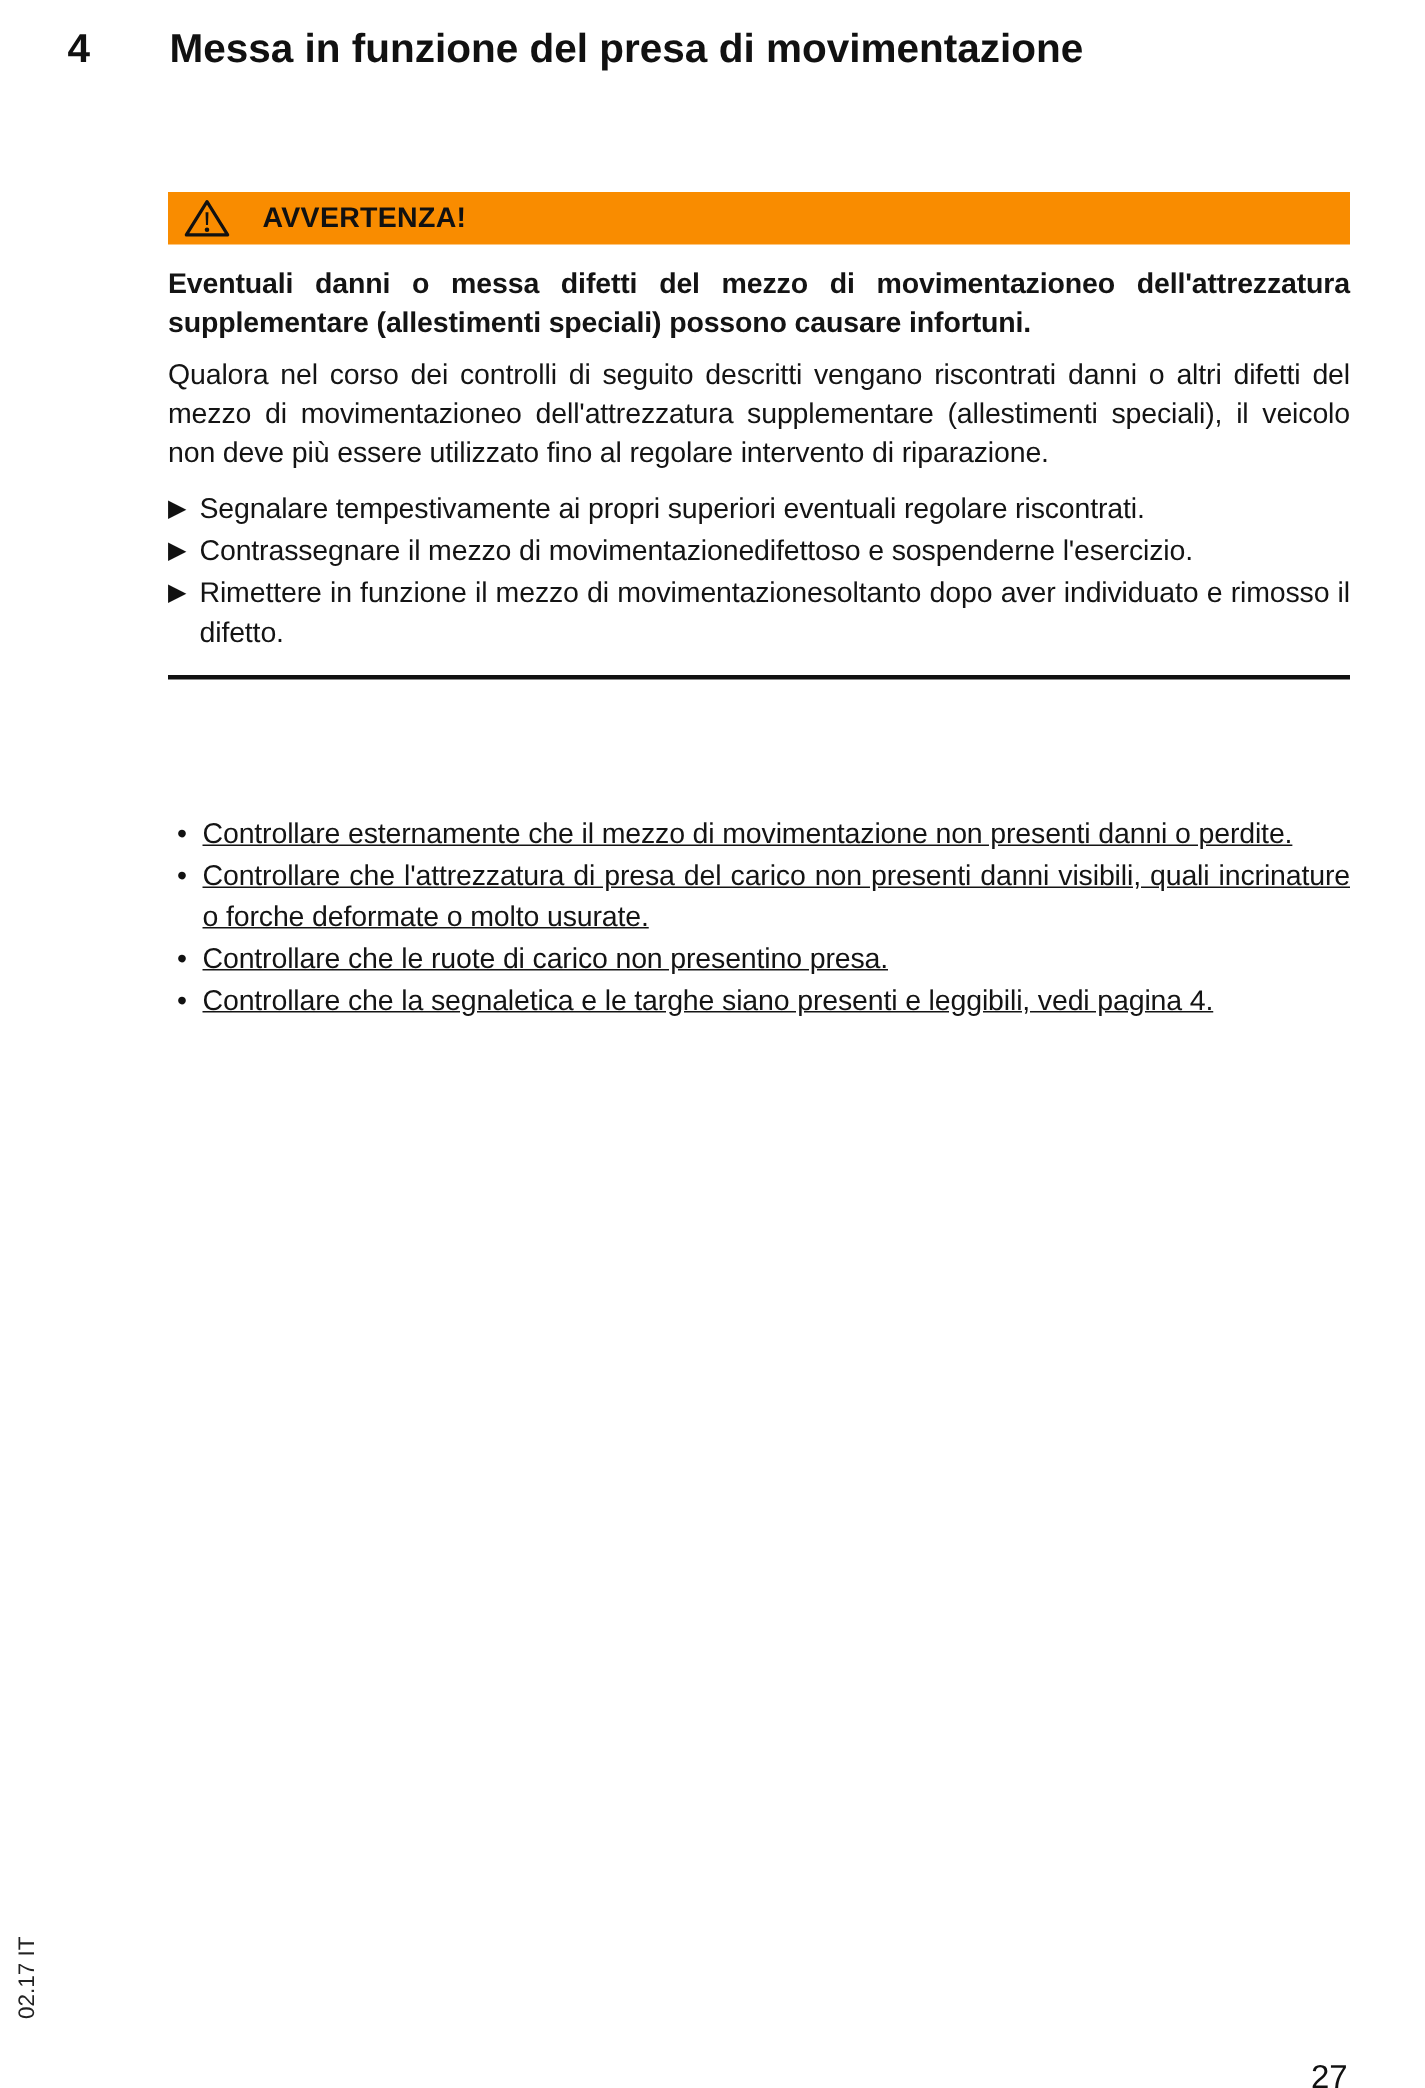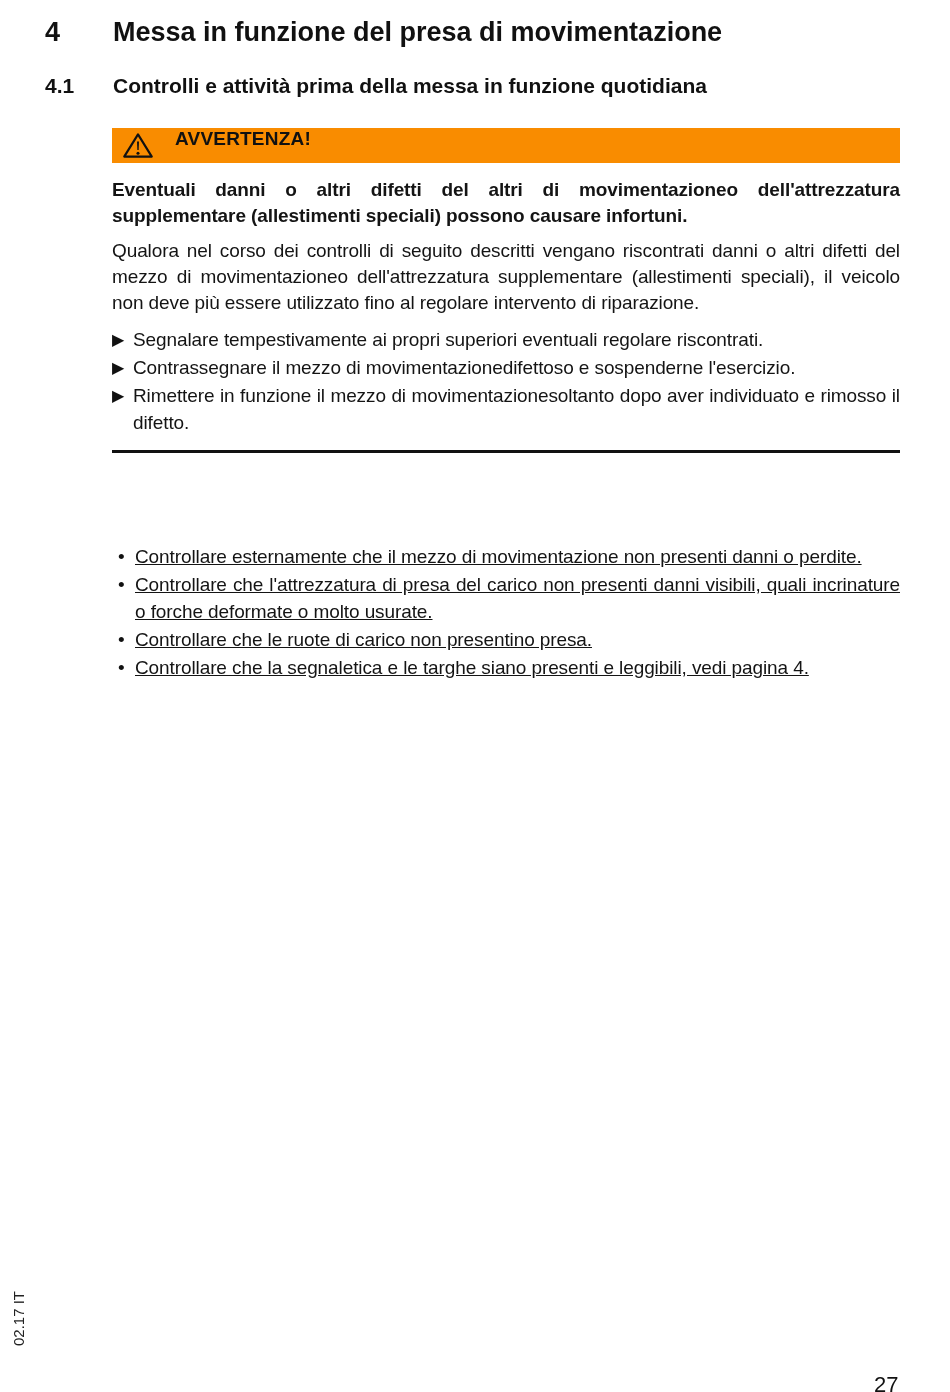--- a/index.html
+++ b/index.html
@@ -32,20 +32,21 @@
     position: absolute;
     left: 112px;
     width: 788px;
   }
 
   
   .warning-block { top: 128px; }
   .warning-header {
     height: 35px;
     display: flex;
+    align-items: center;
     padding-left: 10px;
     box-sizing: border-box;
   }
   .warning-icon { display: inline-flex; align-items: center; }
   .warning-label {
     margin-left: 21px;
     font-size: 19px;
     font-weight: bold;
     color: #111;
     letter-spacing: 0.2px;
@@ -135,38 +136,34 @@
 </head>
 <body>
 
 <div class="page">
 
   <div class="heading-row heading-1">
     <span class="heading-num">4</span>
     <span class="heading-title">Messa in funzione del presa di movimentazione</span>
   </div>
 
-  <div class="heading-row heading-2">
-    <span class="heading-num">4.1</span>
-    <span class="heading-title">Controlli e attività prima della messa in funzione quotidiana</span>
-  </div>
 
   <div class="content-col warning-block">
     <div class="warning-header" style="background:#F98C00;">
       <span class="warning-icon">
         <svg width="32" height="29" viewBox="0 0 36 32" aria-hidden="true">
           <path d="M18 3.5 L33.5 28.5 L2.5 28.5 Z" fill="none" stroke="#111" stroke-width="2.4" stroke-linejoin="round"></path>
           <path d="M16.9 11.5 h2.2 l-0.35 9.5 h-1.5 Z" fill="#111"></path>
           <circle cx="18" cy="24.6" r="1.7" fill="#111"></circle>
         </svg>
       </span>
       <span class="warning-label">AVVERTENZA!</span>
     </div>
 
-    <p class="para para-bold">Eventuali danni o altri difetti del altri di movimentazioneo dell'attrezzatura supplementare (allestimenti speciali) possono causare infortuni.</p>
+    <p class="para para-bold">Eventuali danni o messa difetti del mezzo di movimentazioneo dell'attrezzatura supplementare (allestimenti speciali) possono causare infortuni.</p>
     <p class="para para-body">Qualora nel corso dei controlli di seguito descritti vengano riscontrati danni o altri difetti del mezzo di movimentazioneo dell'attrezzatura supplementare (allestimenti speciali), il veicolo non deve più essere utilizzato fino al regolare intervento di riparazione.</p>
 
     <div class="action-list">
       <div class="action-item">
         <span class="action-marker">▶</span>
         <span class="action-text">Segnalare tempestivamente ai propri superiori eventuali regolare riscontrati.</span>
       </div>
       <div class="action-item">
         <span class="action-marker">▶</span>
         <span class="action-text">Contrassegnare il mezzo di movimentazionedifettoso e sospenderne l'esercizio.</span>

